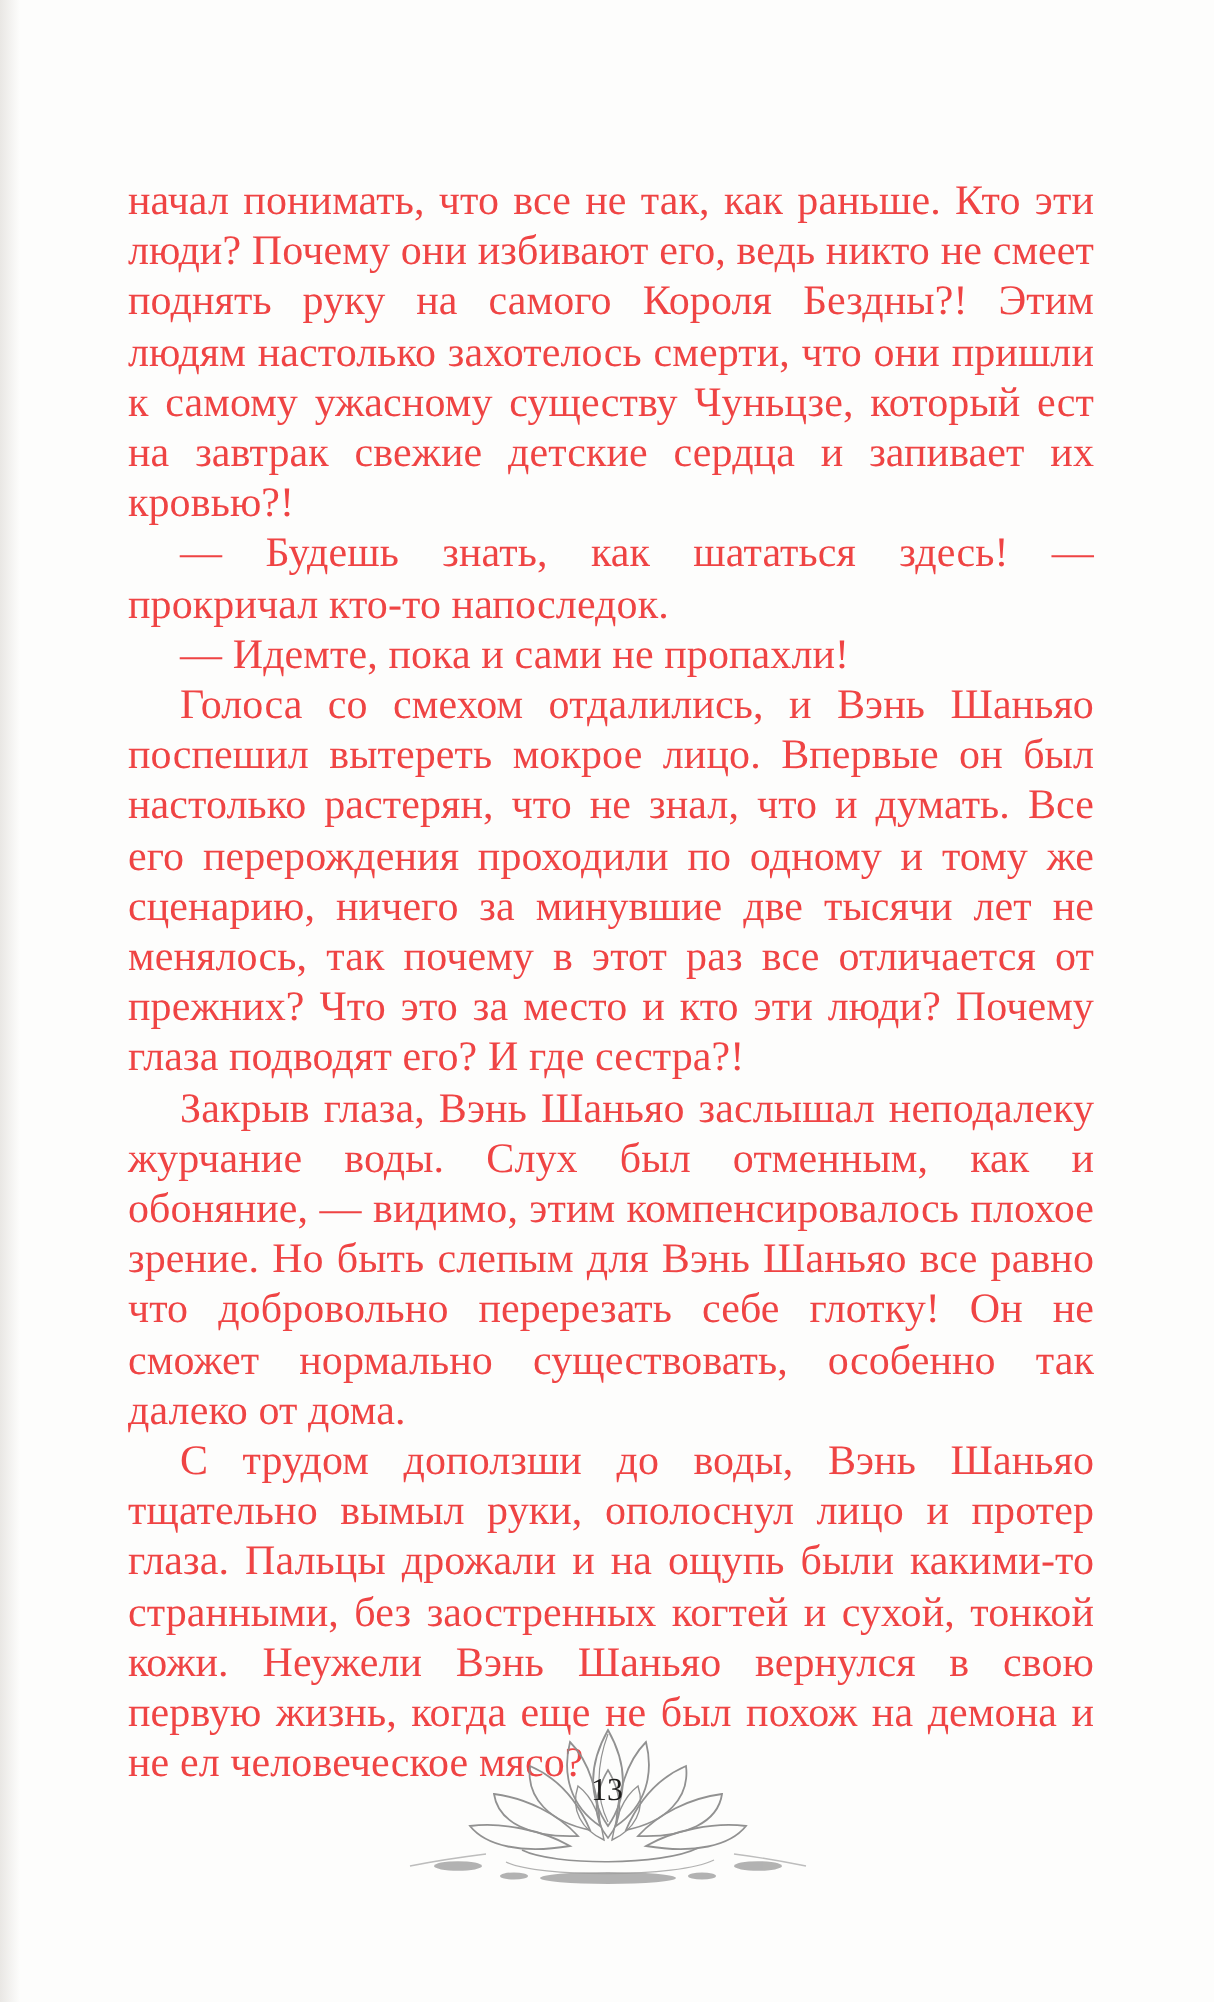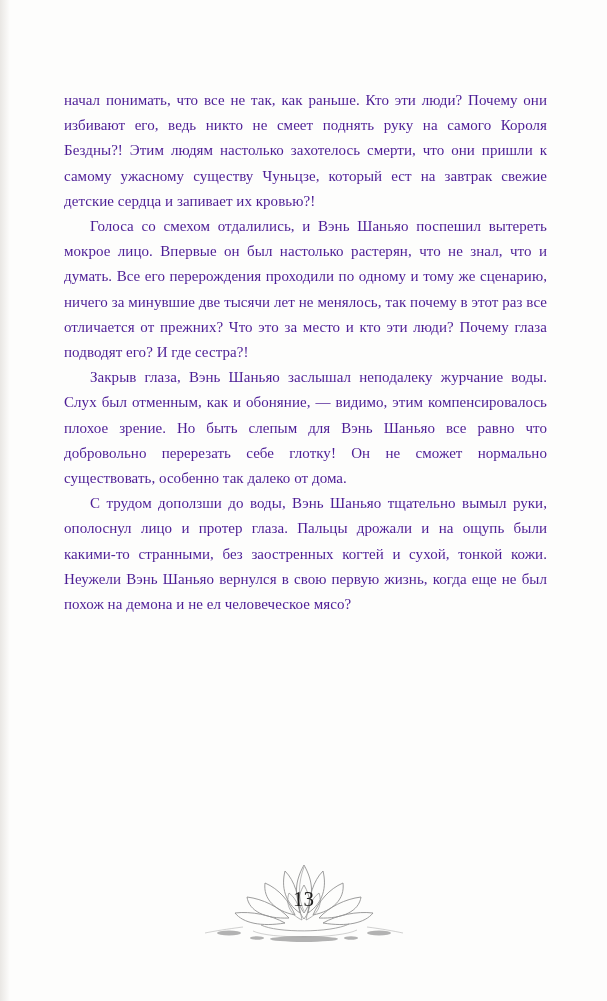--- a/index.html
+++ b/index.html
@@ -24,27 +24,27 @@
   }
   .page::before {
     content: "";
     position: absolute;
     left: 0; top: 0;
     width: 10px; height: 100%;
     background: linear-gradient(to right, #e9e7e4, #fdfdfc);
     pointer-events: none;
   }
   .body-text {
-    font-size: 15px;
+    font-size: 21px;
     line-height: 25.2px;
     text-align: justify;
     text-justify: inter-word;
     hyphens: manual;
     letter-spacing: 0.05px;
-    color: #4c1d95;
+    color: #ef4444;
   }
   .body-text p {
     margin: 0;
     text-indent: 26px;
   }
   .body-text p.nodent {
     text-indent: 0;
   }
   .footer {
     position: absolute;
@@ -62,32 +62,34 @@
   .ornament svg {
     position: absolute;
     left: 0; top: 0;
   }
   .page-number {
     position: absolute;
     left: 0;
     top: 34px;
     width: 210px;
     text-align: center;
-    font-size: 21px;
+    font-size: 16px;
     color: #1d1c1b;
     font-family: "Liberation Serif", "DejaVu Serif", serif;
   }
 </style>
 </head>
 <body>
 
 <div class="page">
 
   <div class="body-text">
     <p class="nodent">начал понимать, что все не так, как раньше. Кто эти люди? Почему они избивают его, ведь никто не смеет поднять руку на самого Короля Бездны?! Этим людям настолько захотелось смерти, что они пришли к самому ужасному существу Чуньцзе, который ест на завтрак свежие детские сердца и запивает их кровью?!</p>
+    <p>— Будешь знать, как шататься здесь! — прокричал кто-то напоследок.</p>
+    <p>— Идемте, пока и сами не пропахли!</p>
     <p>Голоса со смехом отдалились, и Вэнь Шаньяо поспешил вытереть мокрое лицо. Впервые он был настолько растерян, что не знал, что и думать. Все его перерождения проходили по одному и тому же сценарию, ничего за минувшие две тысячи лет не менялось, так почему в этот раз все отличается от прежних? Что это за место и кто эти люди? Почему глаза подводят его? И где сестра?!</p>
     <p>Закрыв глаза, Вэнь Шаньяо заслышал неподалеку журчание воды. Слух был отменным, как и обоняние, — видимо, этим компенсировалось плохое зрение. Но быть слепым для Вэнь Шаньяо все равно что добровольно перерезать себе глотку! Он не сможет нормально существовать, особенно так далеко от дома.</p>
     <p>С трудом доползши до воды, Вэнь Шаньяо тщательно вымыл руки, ополоснул лицо и протер глаза. Пальцы дрожали и на ощупь были какими-то странными, без заостренных когтей и сухой, тонкой кожи. Неужели Вэнь Шаньяо вернулся в свою первую жизнь, когда еще не был похож на демона и не ел человеческое мясо?</p>
   </div>
 
   <div class="footer">
     <div class="ornament">
       <svg width="210" height="96" viewBox="0 0 210 96" xmlns="http://www.w3.org/2000/svg">
         <g stroke="#8c8c8c" fill="none" stroke-width="0.9" opacity="0.95">
 

